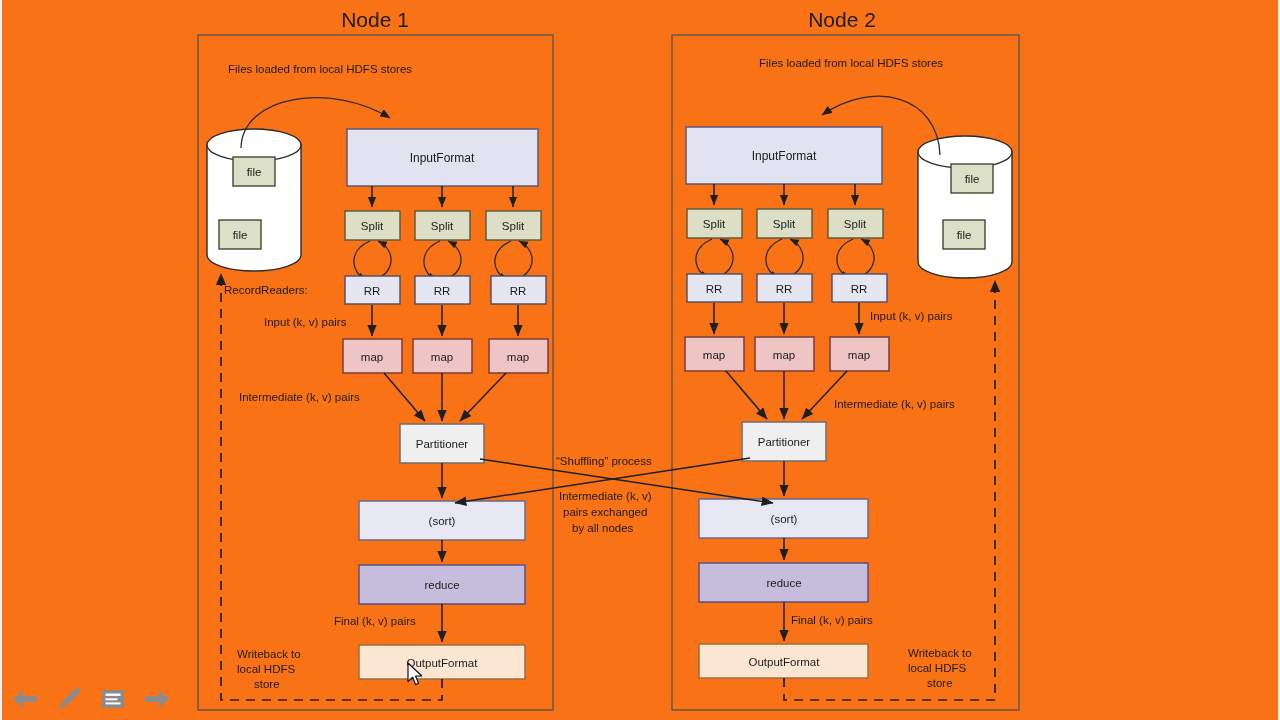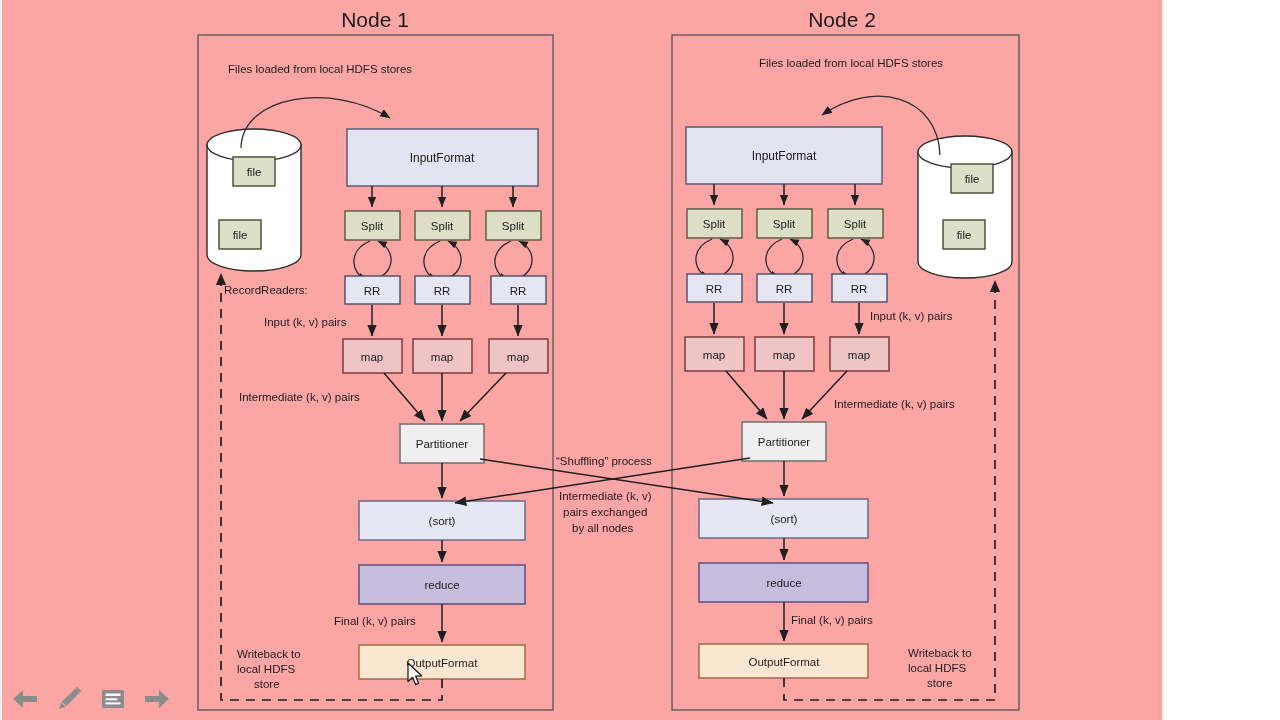--- a/index.html
+++ b/index.html
@@ -5,23 +5,23 @@
   * { box-sizing: border-box; }
   html, body {
     margin: 0; padding: 0;
     width: 1280px; height: 720px;
     background: #ffffff;
     font-family: "Liberation Sans", sans-serif;
     overflow: hidden;
   }
   #page {
     position: relative;
-    width: 1164px;
+    width: 1280px;
     height: 720px;
-    background: #fca5a5;
+    background: #f97316;
     border-left: 2px solid #f0f0f0;
     border-right: 2px solid #f0f0f0;
   }
   #diagram-svg {
     position: absolute;
     left: 0; top: 0;
     width: 1280px; height: 720px;
     display: block;
   }
   .node-title {

